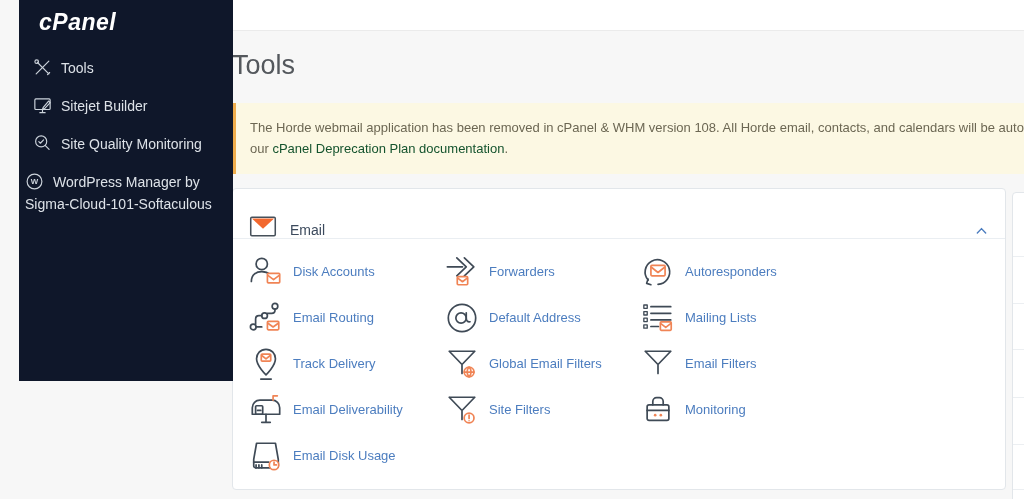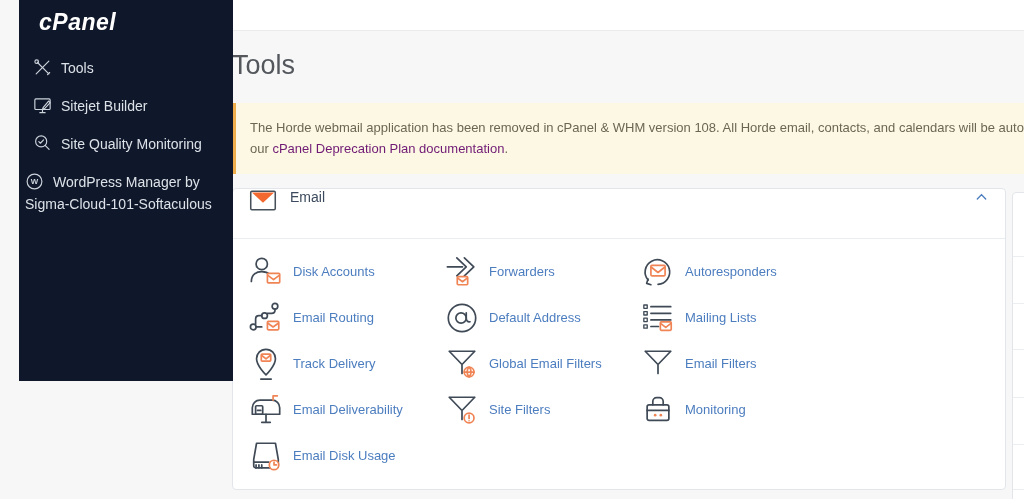--- a/index.html
+++ b/index.html
@@ -30,28 +30,28 @@
   .content{position:relative;height:468px;background:#f7f7f7;padding-left:18px;box-sizing:border-box;}
   h1.page-title{
     margin:0;padding-top:17px;font-size:27px;font-weight:400;color:#54585d;line-height:34px;
   }
   
   .notice{
     margin-top:21px;background:#fcf8e3;border-left:4px solid #efad4c;
     padding:14px 0 14px 14px;font-size:13px;color:#6c6753;line-height:1.65;
   }
   .notice-line1{white-space:nowrap;overflow:hidden;}
-  .notice-link{color:#701a75;text-decoration:none;cursor:pointer;}
+  .notice-link{color:#14532d;text-decoration:none;cursor:pointer;}
   
   .card{
     margin-top:14px;width:774px;background:#ffffff;border:1px solid #e2e6ea;
     border-radius:4px;box-sizing:border-box;
   }
   .card-head{
-    display:flex;align-items:flex-start;height:49px;padding:0 16px;
+    display:flex;align-items:flex-end;height:49px;padding:0 16px;
     border-bottom:1px solid #eaeef2;cursor:pointer;
   }
   .env-ic svg{width:28px;height:23px;display:block;color:#46505a;}
   .card-title{margin-left:13px;font-size:14px;color:#3c4a5d;}
   .chev{margin-left:auto;color:#4c7dbf;cursor:pointer;}
   .chev svg{width:15px;height:15px;display:block;}
   .card-grid{
     display:grid;grid-template-columns:196px 196px 1fr;grid-auto-rows:46px;
     align-items:center;padding:10px 16px 10px 16px;
   }

